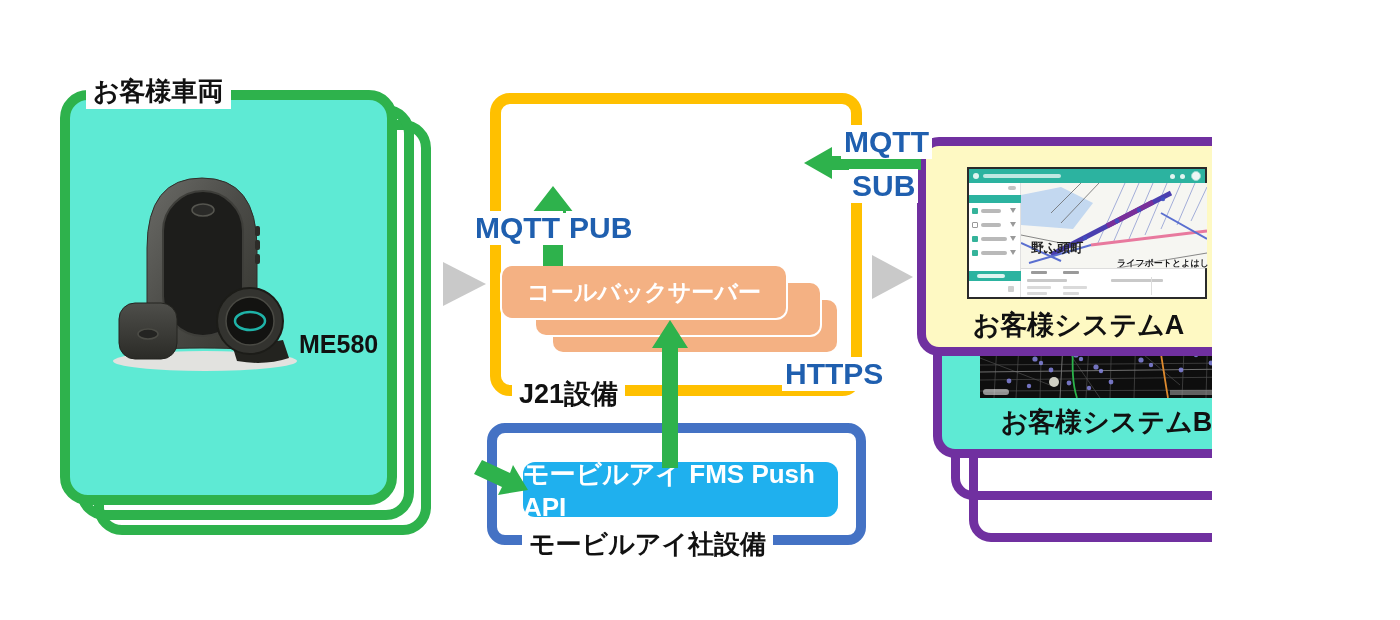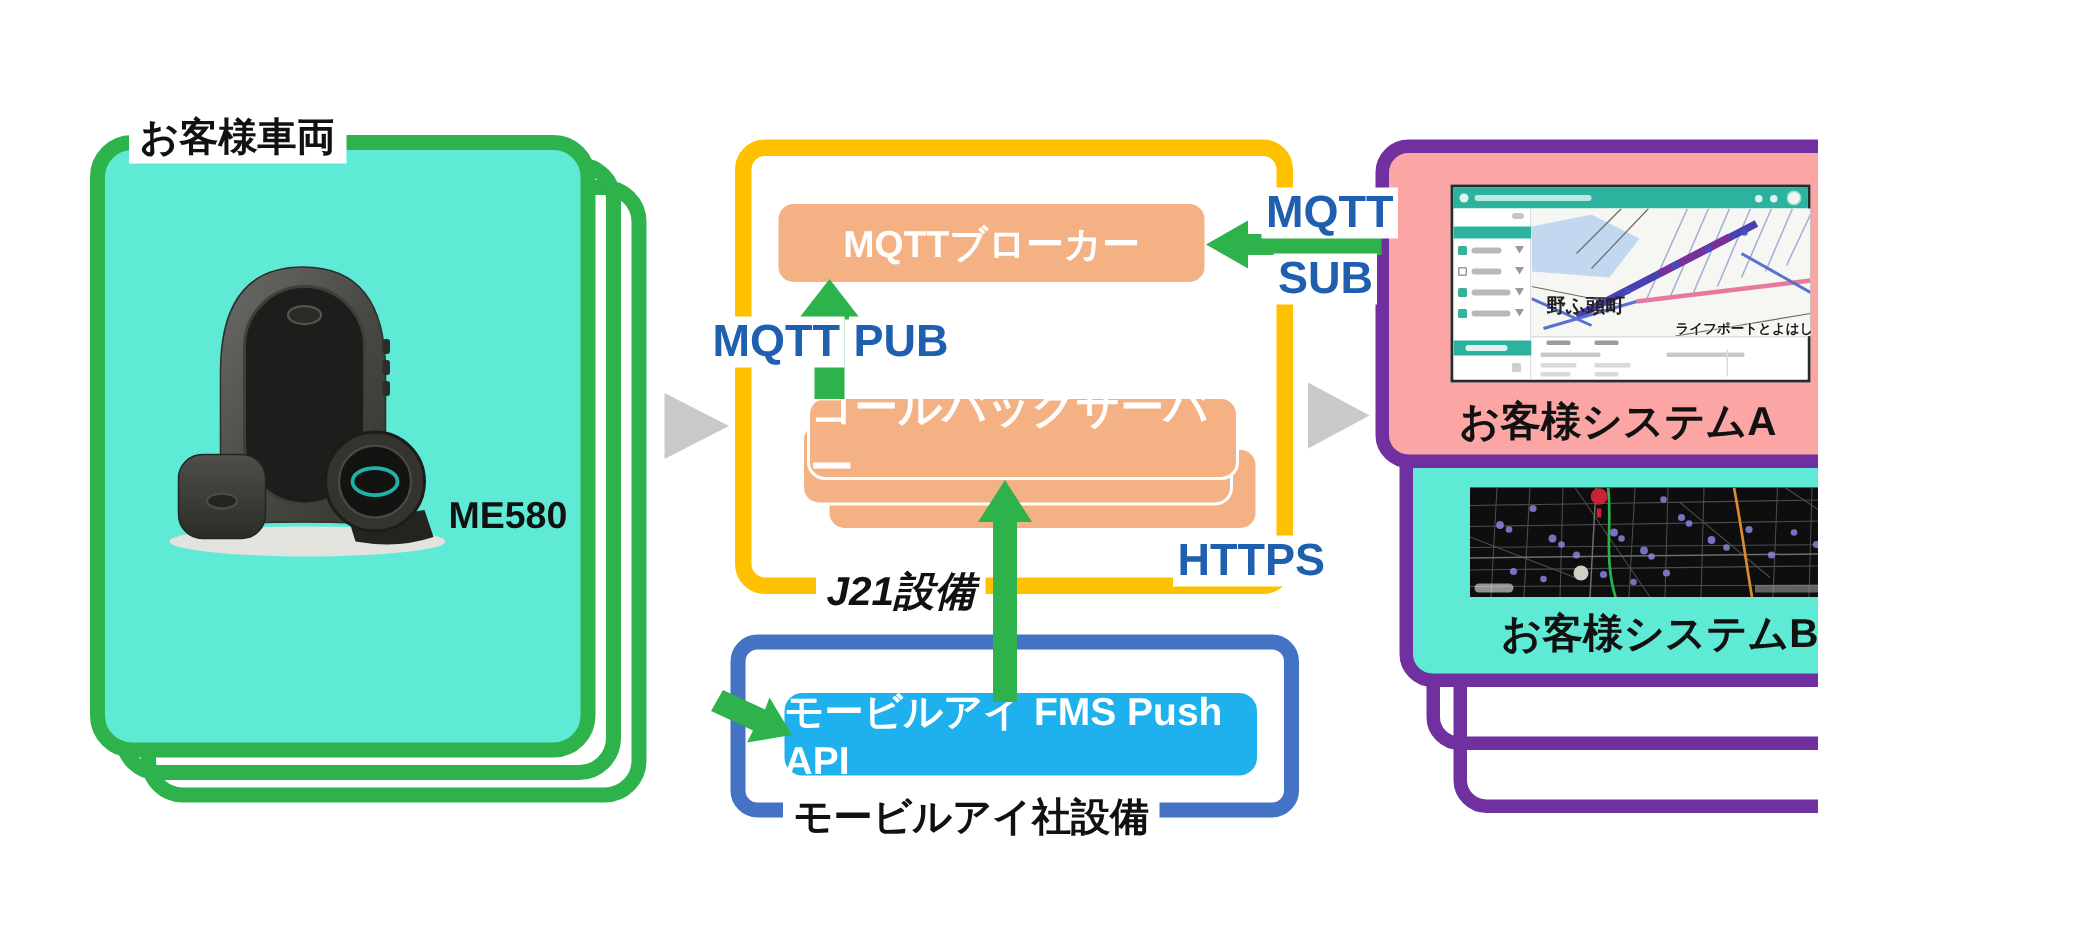--- a/index.html
+++ b/index.html
@@ -8,21 +8,21 @@
     --teal-header:#2CB3A0;
   }
   *{margin:0;padding:0;box-sizing:border-box;}
   html,body{background:#fff;}
   body{font-family:"Liberation Sans",sans-serif;}
   #canvas{position:relative;width:1212px;height:620px;background:#fff;overflow:hidden;}
 
   .frame{position:absolute;background:transparent;}
   .frame.filled{background:#5eead4;}
   .green-frame{border:10px solid var(--green);border-radius:28px;width:337px;height:415px;}
-  .purple-frame-a{border:9px solid var(--purple);border-radius:22px;width:323px;height:219px;background:#fca5a5;}
+  .purple-frame-a{border:9px solid var(--purple);border-radius:22px;width:323px;height:219px;background:#fef9c3;margin-top:44px;}
   .purple-frame-b{border:9px solid var(--purple);border-radius:22px;width:347px;height:240px;}
   .yellow-box{position:absolute;left:490px;top:93px;width:372px;height:303px;border:11px solid var(--yellow);border-radius:20px;z-index:10;}
   .blue-box{position:absolute;left:487px;top:423px;width:379px;height:122px;border:10px solid var(--blue-frame);border-radius:18px;z-index:10;}
 
   .group-label{position:absolute;font-weight:bold;color:#111;background:#fff;padding:0 7px;z-index:45;white-space:nowrap;}
   .proto-label{position:absolute;font-weight:bold;color:var(--blue-text);background:#fff;padding:0 3px;z-index:45;white-space:nowrap;font-size:30px;}
 
   .peach-node{position:absolute;background:var(--peach);border-radius:10px;color:#fff;font-weight:bold;
     display:flex;align-items:center;justify-content:center;box-shadow:0 0 0 2px #fff;}
   .cyan-node{position:absolute;background:var(--cyan);color:#fff;font-weight:bold;
@@ -95,29 +95,26 @@
     <ellipse cx="43" cy="176" rx="10" ry="5" fill="#242422" stroke="#4c4c46" stroke-width="1.5"></ellipse>
 
     <path d="M128 190 L178 182 L184 200 Q160 208 132 203 Z" fill="#23231f"></path>
     <circle cx="145" cy="163" r="33" fill="#33332f" stroke="#1c1c18" stroke-width="2"></circle>
     <circle cx="145" cy="163" r="24" fill="#131311" stroke="#4a4a44" stroke-width="1.5"></circle>
     <ellipse cx="145" cy="163" rx="15" ry="9" fill="none" stroke="#1fb3a8" stroke-width="2.5"></ellipse>
   </svg>
   <div class="group-label" style="left:292px;top:330px;font-size:25px;background:transparent;">ME580</div>
 
   <div class="yellow-box"></div>
-  <div class="group-label" style="left:544px;top:376px;font-size:27px;font-style:italic;">J21設備</div>
-
-  <div class="peach-node" style="left:519px;top:136px;width:284px;height:52px;font-size:25px;z-index:12;">
-    <span>MQTTブローカー</span>
-  </div>
+  <div class="group-label" style="left:512px;top:376px;font-size:27px;">J21設備</div>
+
 
   <div class="peach-node" style="left:553px;top:300px;width:284px;height:52px;z-index:11;"></div>
   <div class="peach-node" style="left:536px;top:283px;width:284px;height:52px;z-index:11;"></div>
-  <div class="peach-node" style="left:540px;top:266px;width:284px;height:52px;font-size:29px;z-index:12;">
+  <div class="peach-node" style="left:502px;top:266px;width:284px;height:52px;font-size:23px;z-index:12;">
     <span>コールバックサーバー</span>
   </div>
 
   <div class="proto-label" style="left:472px;top:211px;">MQTT</div>
   <div class="proto-label" style="left:566px;top:211px;">PUB</div>
   <div class="proto-label" style="left:746px;top:357px;margin-left:36px;">HTTPS</div>
 
   <div class="blue-box"></div>
   <div class="group-label" style="left:522px;top:527px;font-size:26px;">モービルアイ社設備</div>
   <div class="cyan-node" style="left:523px;top:462px;width:315px;height:55px;font-size:26px;border-radius:12px;z-index:12;">

